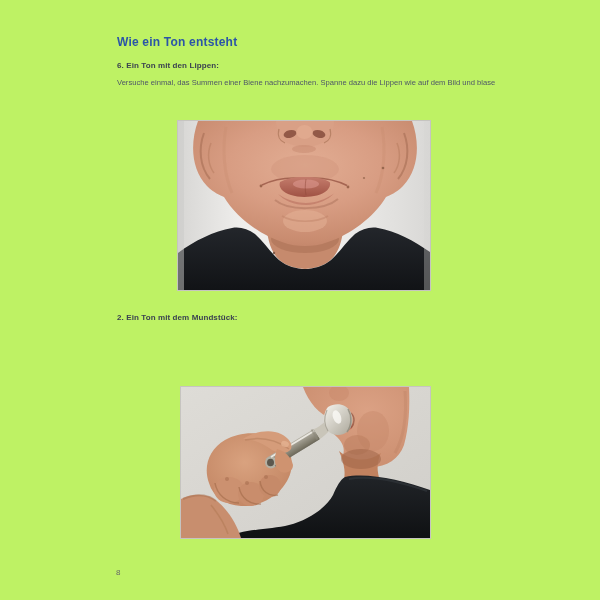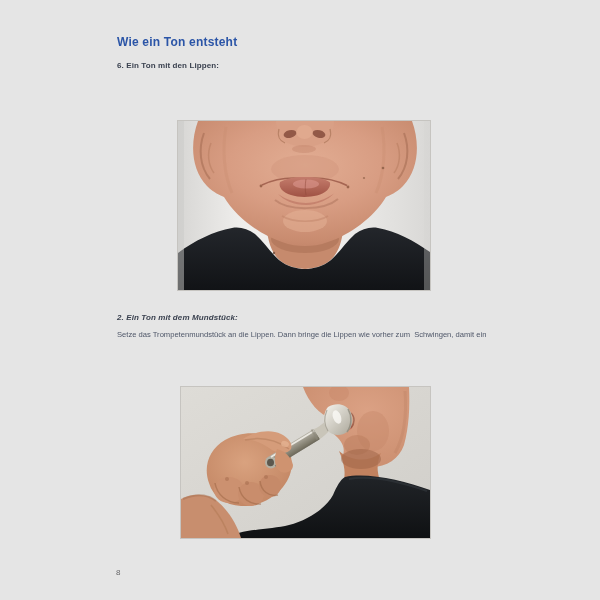--- a/index.html
+++ b/index.html
@@ -3,34 +3,34 @@
 <meta charset="utf-8">
 <style>
   html,body { margin:0; padding:0; }
   body {
     width:600px; height:600px;
     background:#ffffff;
     font-family:"Liberation Sans", sans-serif;
     position:relative;
     overflow:hidden;
   }
-  .page { position:absolute; inset:0; background:#e5e5e5; }
+  .page { position:absolute; inset:0; background:#bef264; }
 
   .title {
     position:absolute; left:117px; top:35px;
     font-size:12px; font-weight:bold; color:#2b55a7;
     letter-spacing:0.2px;
   }
   .subheading {
     position:absolute; left:117px;
     font-size:8px; font-weight:bold; color:#3b4250;
     letter-spacing:0.1px;
   }
   #sub1 { top:61px; }
-  #sub2 { top:313px;font-style:italic; }
+  #sub2 { top:313px; }
 
   .body-text { position:absolute; left:117px; color:#4e5668; }
   .body-line { font-size:7.6px; line-height:10.4px; white-space:pre; }
   #para1 { top:78px; }
   #para2 { top:330px; }
 
   .photo {
     position:absolute;
     border:1px solid #c6c4c0;
     box-sizing:content-box;
@@ -48,20 +48,21 @@
 </head>
 <body>
 
 <div class="page">
 
   <div class="title">Wie ein Ton entsteht</div>
 
   <div class="subheading" id="sub1">6. Ein Ton mit den Lippen:</div>
 
   <div class="body-text" id="para1">
+    <div class="body-line">Versuche einmal, das Summen einer Biene nachzumachen. Spanne dazu die Lippen wie auf dem Bild und blase</div>
   </div>
 
   <div class="photo" id="photo1">
     <svg viewBox="0 0 252 169" preserveAspectRatio="none">
       <defs>
         <linearGradient id="p1bg" x1="0" y1="0" x2="1" y2="0">
           <stop offset="0" stop-color="#d7d6d4"></stop>
           <stop offset="0.25" stop-color="#efeeec"></stop>
           <stop offset="0.6" stop-color="#f0efed"></stop>
           <stop offset="0.85" stop-color="#e2e1df"></stop>
@@ -123,21 +124,20 @@
       <path d="M0,132 C16,120 36,110 54,107 C62,105.5 70,108 77,113 C86,121 92,131 101,139 C109,145.5 119,148 127,148 C135,148 145,145.5 153,139 C162,131 168,121 177,113 C184,108 192,105.5 200,107 C218,110 236,120 252,131 L252,169 L0,169 Z" fill="url(#p1collar)"></path>
 
       <rect x="0" y="0" width="6" height="169" fill="#cac9c7" opacity="0.5"></rect>
       <rect x="246" y="0" width="6" height="169" fill="#d4d3d1" opacity="0.35"></rect>
     </svg>
   </div>
 
   <div class="subheading" id="sub2">2. Ein Ton mit dem Mundstück:</div>
 
   <div class="body-text" id="para2">
-    <div class="body-line">Setze das Trompetenmundstück an die Lippen. Dann bringe die Lippen wie vorher zum  Schwingen, damit ein</div>
   </div>
 
   <div class="photo" id="photo2">
     <svg viewBox="0 0 249 151" preserveAspectRatio="none">
       <defs>
         <linearGradient id="p2bg" x1="0" y1="0" x2="1" y2="1">
           <stop offset="0" stop-color="#dedcd7"></stop>
           <stop offset="1" stop-color="#d1cfca"></stop>
         </linearGradient>
         <radialGradient id="p2skin" cx="0.6" cy="0.3" r="0.9">

